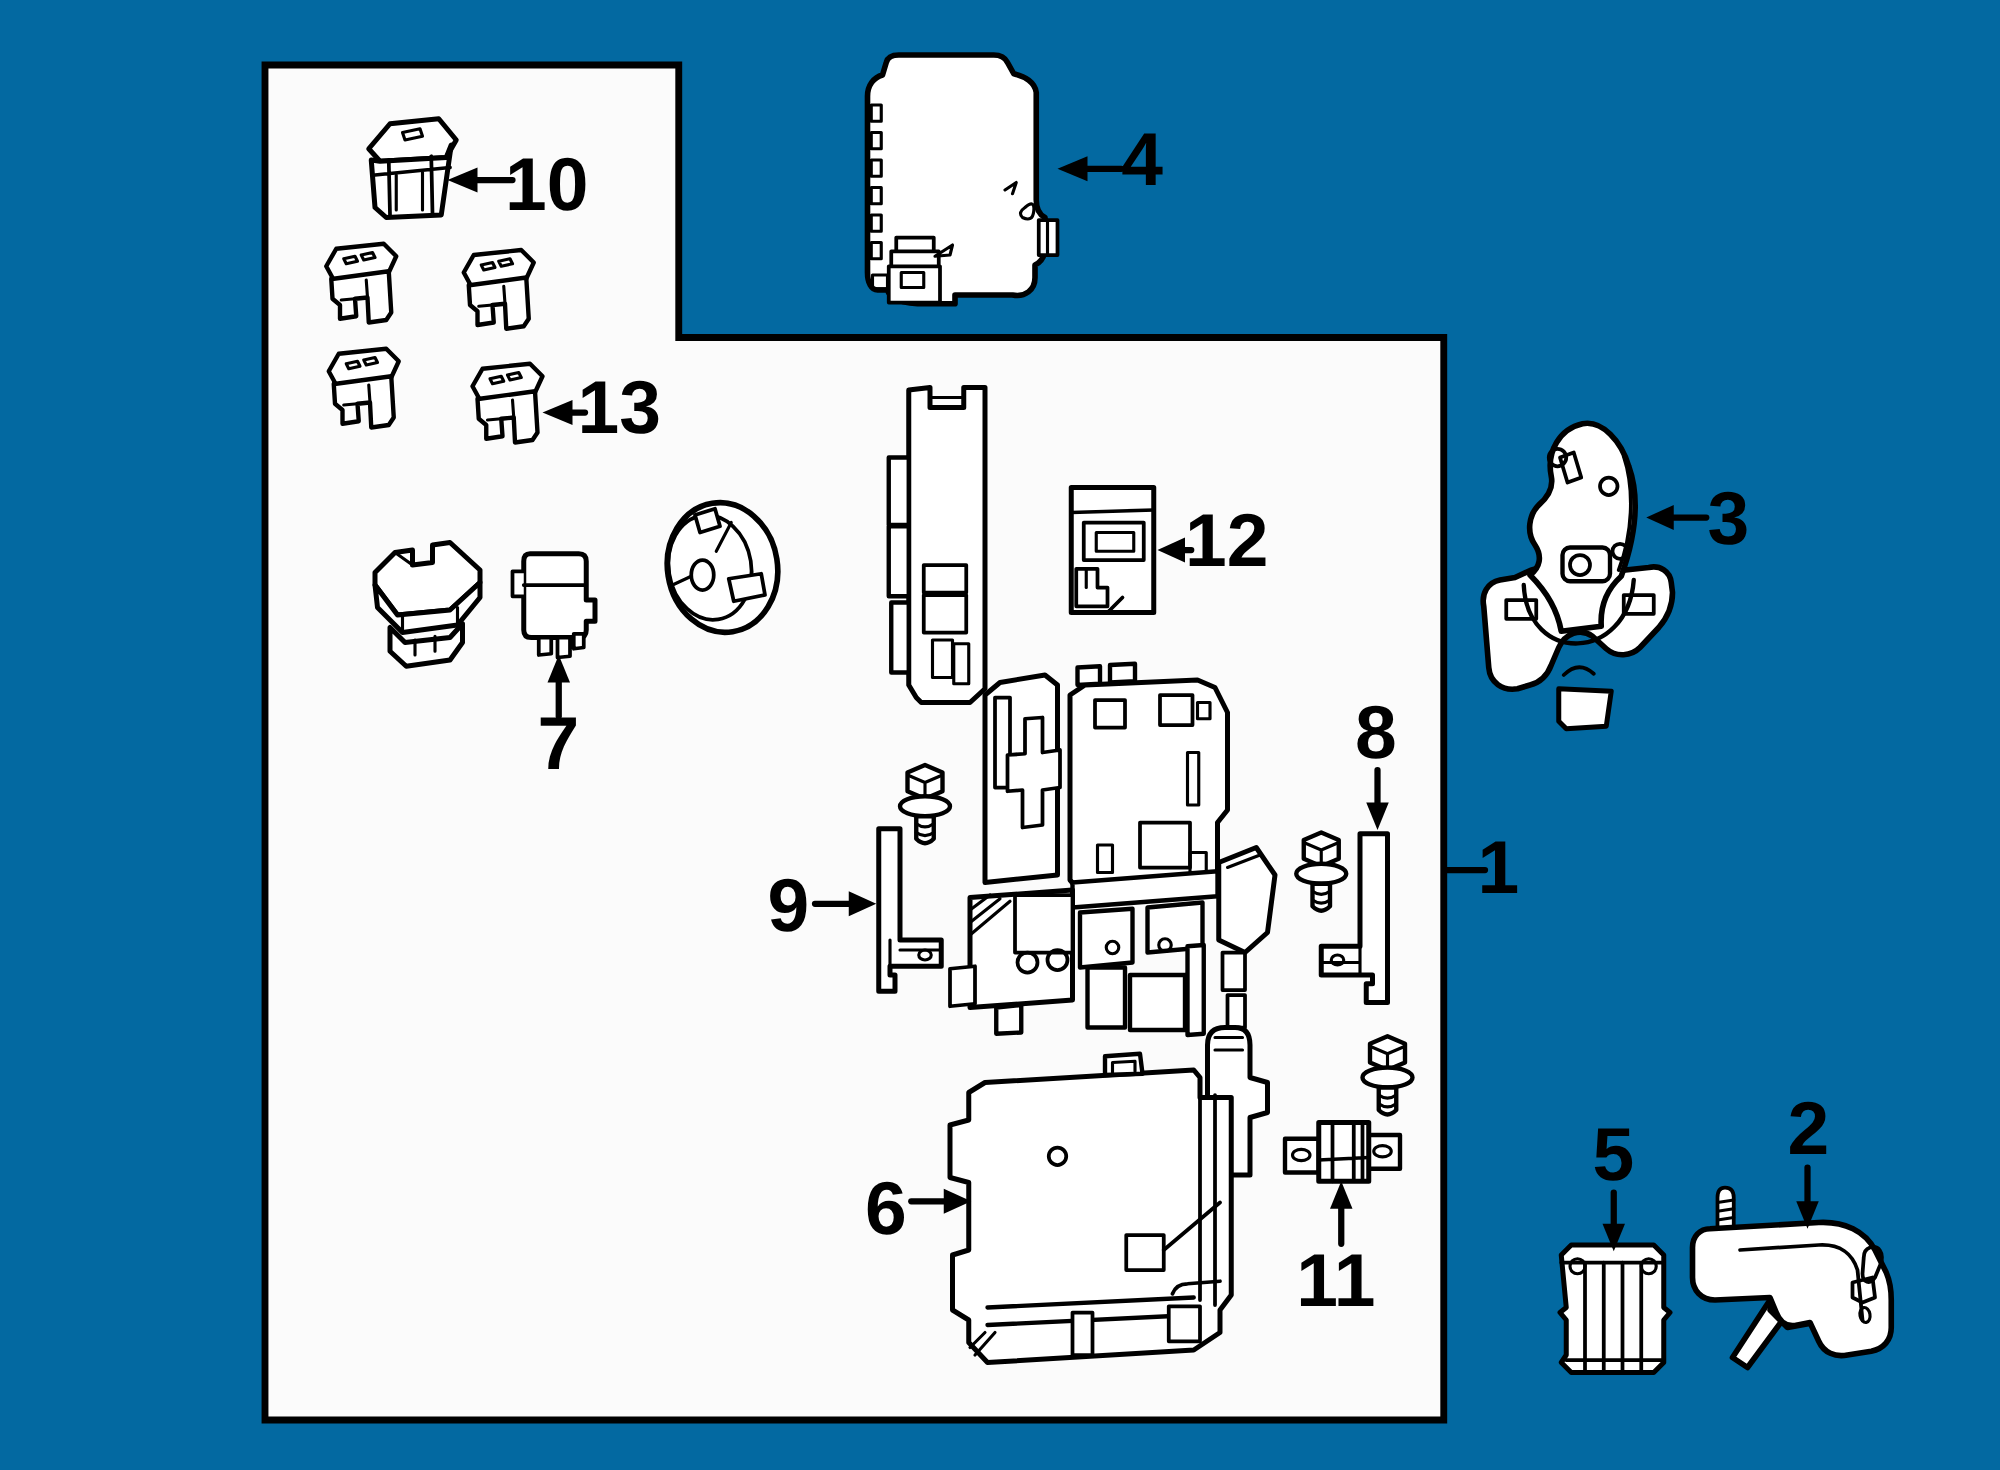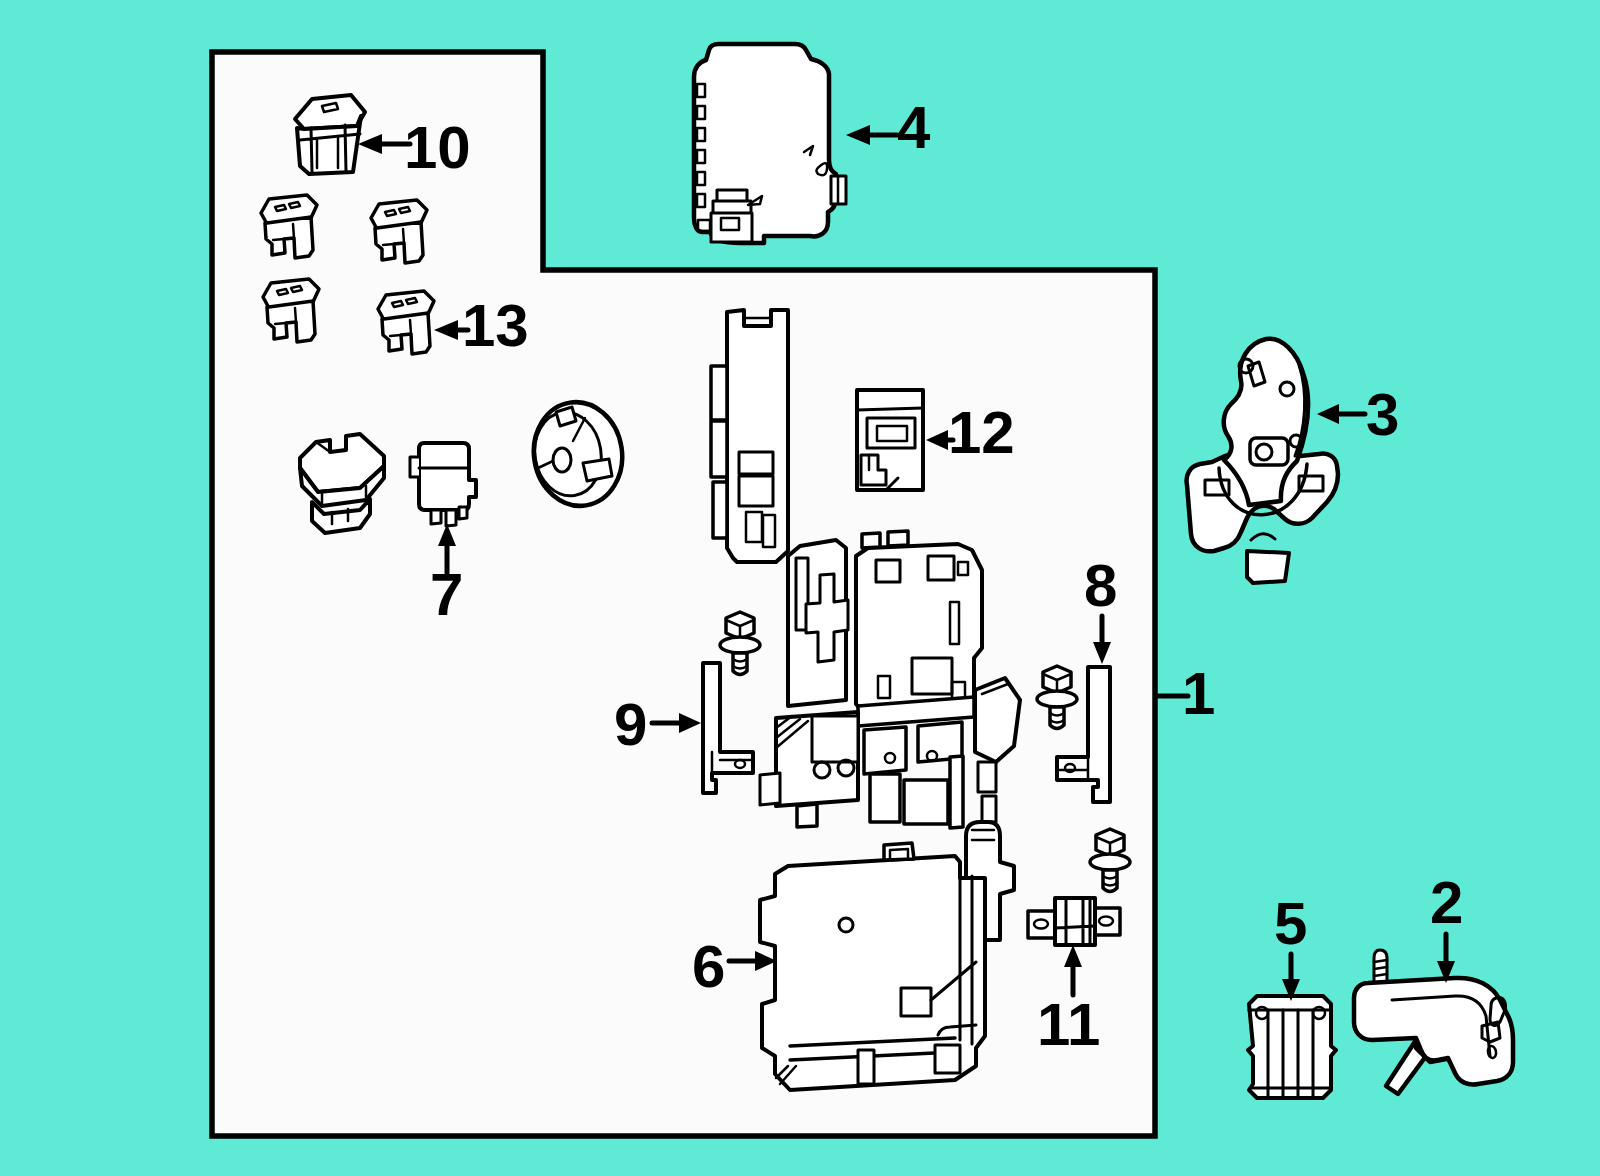--- a/index.html
+++ b/index.html
@@ -1,16 +1,16 @@
 <!DOCTYPE html>
 <html><head>
 <meta charset="utf-8">
 <style>
   html,body{margin:0;padding:0;background:#ffffff;}
-  .stage{position:relative;width:1600px;height:1176px;background:#5eead4;overflow:hidden;text-decoration:underline;}
+  .stage{position:relative;width:1600px;height:1176px;background:#0369a1;overflow:hidden;text-decoration:underline;}
   svg{display:block;}
   svg text{font-family:"Liberation Sans","DejaVu Sans",sans-serif;font-size:60px;font-weight:600;fill:#000;}
   .f{fill:#ffffff;stroke:#000000;stroke-linejoin:round;stroke-linecap:round;}
   .nf{fill:none;stroke:#000000;stroke-linejoin:round;stroke-linecap:round;}
   .blk{fill:#000000;stroke:none;}
   .s2{stroke-width:2.5;} .s3{stroke-width:3;} .s35{stroke-width:3.5;}
   .s4{stroke-width:4;} .s45{stroke-width:4.5;} .s5{stroke-width:5;}
 </style>
 </head>
 <body>

